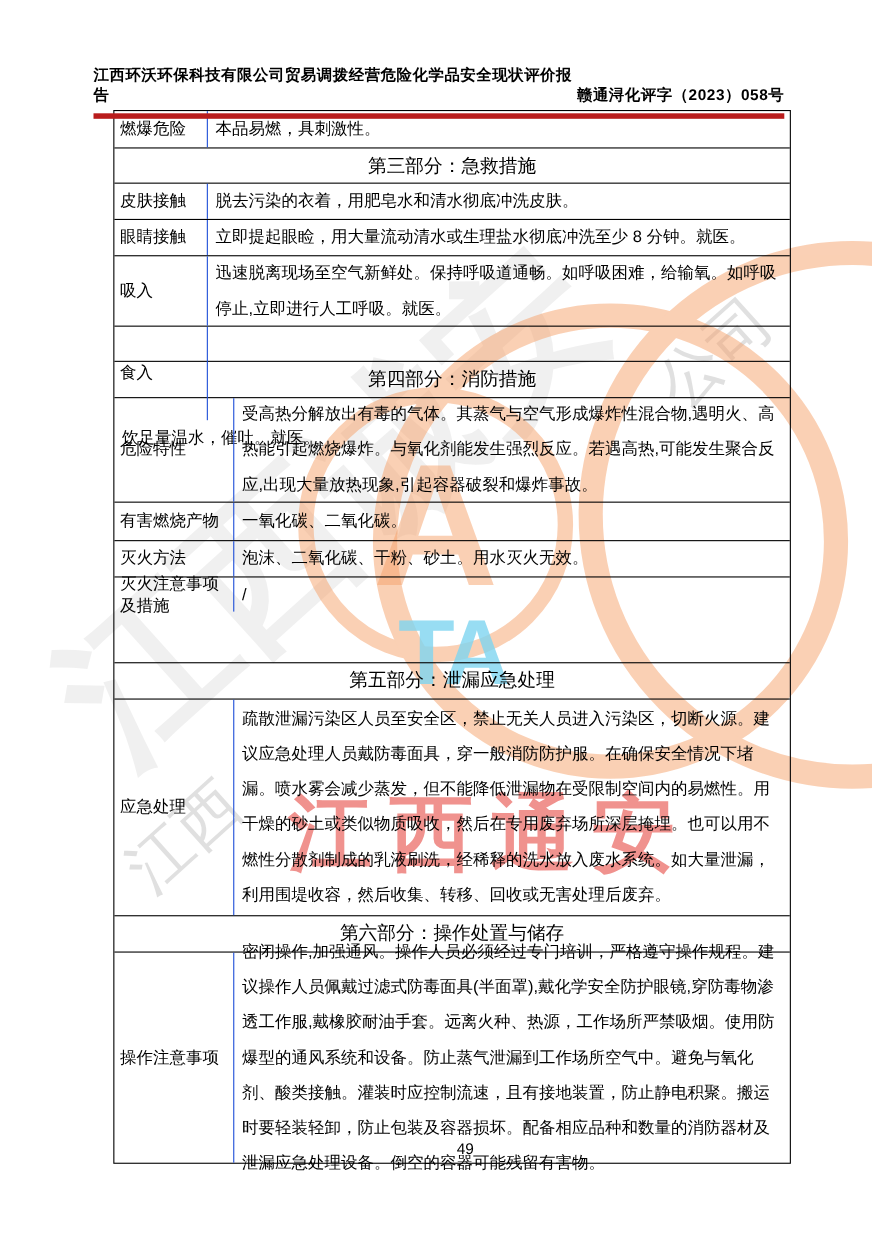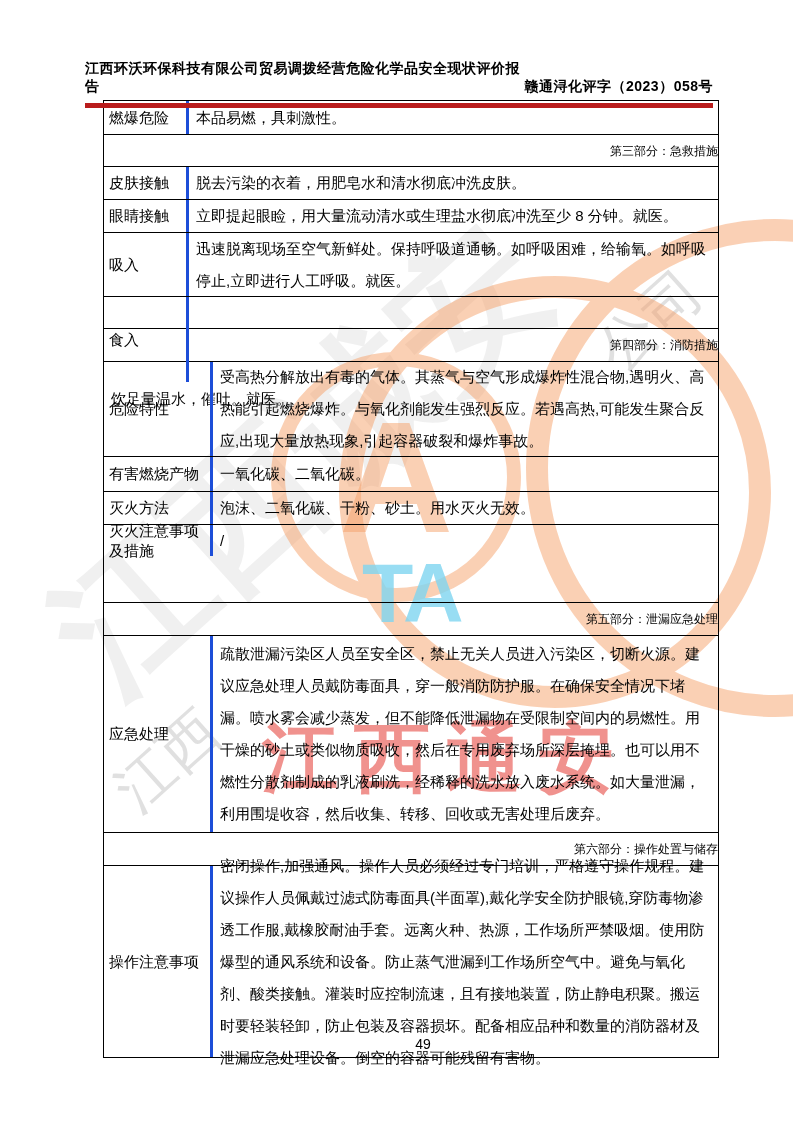--- a/index.html
+++ b/index.html
@@ -39,33 +39,33 @@
     color:rgba(230,73,67,0.60); letter-spacing:16px; white-space:nowrap;
   }
   
   .msds-table {
     position:absolute; left:103px; top:100px; width:616px;
     border:1px solid #000; z-index:2; box-sizing:border-box;
   }
   .t-row { display:flex; border-top:1px solid #000; box-sizing:border-box; }
   .t-row:first-child { border-top:none; }
   .t-row .label {
-    width:85px; flex:0 0 85px; border-right:3px solid #1d4ed8;
+    width:85px; flex:0 0 85px; border-right:1px solid #1d4ed8;
     display:flex; align-items:center; padding:2px 2px 2px 5px;
     box-sizing:border-box; font-size:15px; line-height:20px;
   }
   .t-row.wide .label { width:109px; flex:0 0 109px; }
   .t-row .value {
     flex:1; display:flex; align-items:center;
     padding:1px 4px 1px 7px; box-sizing:border-box;
     font-size:15px; line-height:32px;
   }
   .t-row.section {
-    justify-content:flex-end; align-items:center;
-    font-size:12px; line-height:20px;
+    justify-content:center; align-items:center;
+    font-size:17px; line-height:20px;
   }
   
   .page-number {
     position:absolute; left:403px; top:1036px; width:40px;
     text-align:center; font-size:14px; z-index:2;
   }
 </style>
 </head>
 <body>
 

